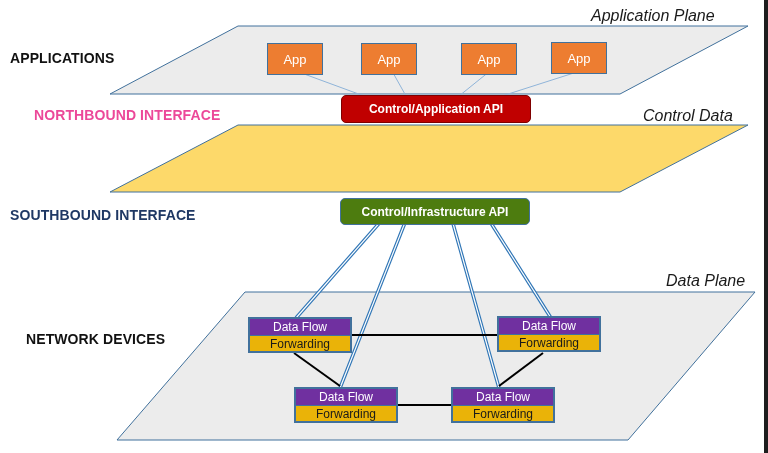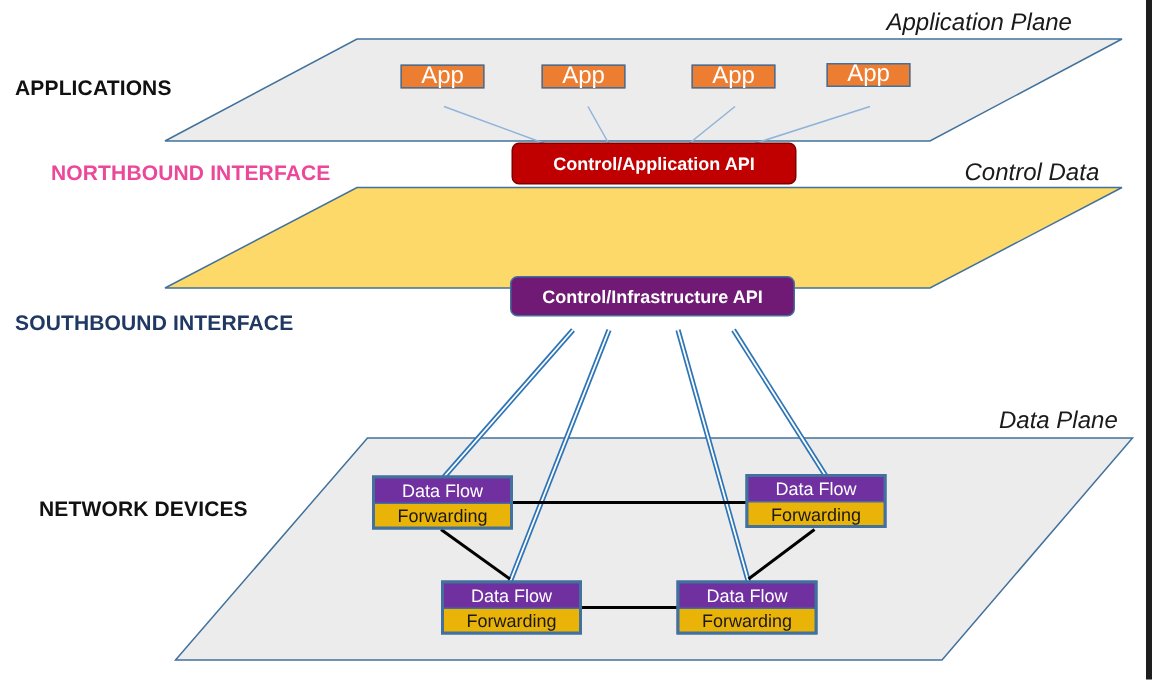--- a/index.html
+++ b/index.html
@@ -14,35 +14,35 @@
   .side-label {
     position: absolute; left: 10px;
     font-weight: bold; font-size: 14px; letter-spacing: 0.1px;
     white-space: nowrap;
   }
   .plane-title {
     position: absolute; font-style: italic; font-size: 16px; color: #1a1a1a;
     white-space: nowrap;
   }
   .app-box {
-    position: absolute; width: 56px; height: 16px;
+    position: absolute; width: 56px; height: 32px;
     background: #ed7d31; border: 1px solid #41719c;
-    color: #ffffff; font-size: 16px;
+    color: #ffffff; font-size: 13px;
     display: flex; align-items: center; justify-content: center;
     box-sizing: border-box;
   }
   .api-box {
     position: absolute; border-radius: 5px;
     color: #ffffff; font-size: 12px;
     display: flex; align-items: center; justify-content: center;
     box-sizing: border-box;
     font-weight: bold;
   }
   .device {
-    position: absolute; width: 94px; height: 36px;
+    position: absolute; width: 104px; height: 36px;
     border: 2px solid #41719c; box-sizing: border-box;
     background: #41719c;
   }
   .device .flow {
     height: 16px; background: #7030a0; color: #ffffff; font-size: 12px;
     display: flex; align-items: center; justify-content: center;
     border-bottom: 1px solid #41719c;
   }
   .device .fwd {
     height: 15px; background: #eab308; color: #1a1a1a; font-size: 12px;
@@ -107,21 +107,21 @@
   <div class="plane-title" style="left:591px; top:7px;">Application Plane</div>
   <div class="plane-title" style="left:643px; top:107px;">Control Data</div>
   <div class="plane-title" style="left:666px; top:272px;">Data Plane</div>
 
   <div class="app-box" style="left:267px; top:43px;">App</div>
   <div class="app-box" style="left:361px; top:43px;">App</div>
   <div class="app-box" style="left:461px; top:43px;">App</div>
   <div class="app-box" style="left:551px; top:42px;">App</div>
 
   <div class="api-box" style="left:341px; top:95px; width:190px; height:28px; background:#c00000; border:1px solid #7f0000;">Control/Application API</div>
-  <div class="api-box" style="left:340px; top:184px; width:190px; height:27px; background:#701a75; border:1px solid #41719c;">Control/Infrastructure API</div>
+  <div class="api-box" style="left:340px; top:198px; width:190px; height:27px; background:#4d7c0f; border:1px solid #41719c;">Control/Infrastructure API</div>
 
   <div class="device" style="left:248px; top:317px;">
     <div class="flow">Data Flow</div>
     <div class="fwd">Forwarding</div>
   </div>
   <div class="device" style="left:497px; top:316px;">
     <div class="flow">Data Flow</div>
     <div class="fwd">Forwarding</div>
   </div>
   <div class="device" style="left:294px; top:387px;">

